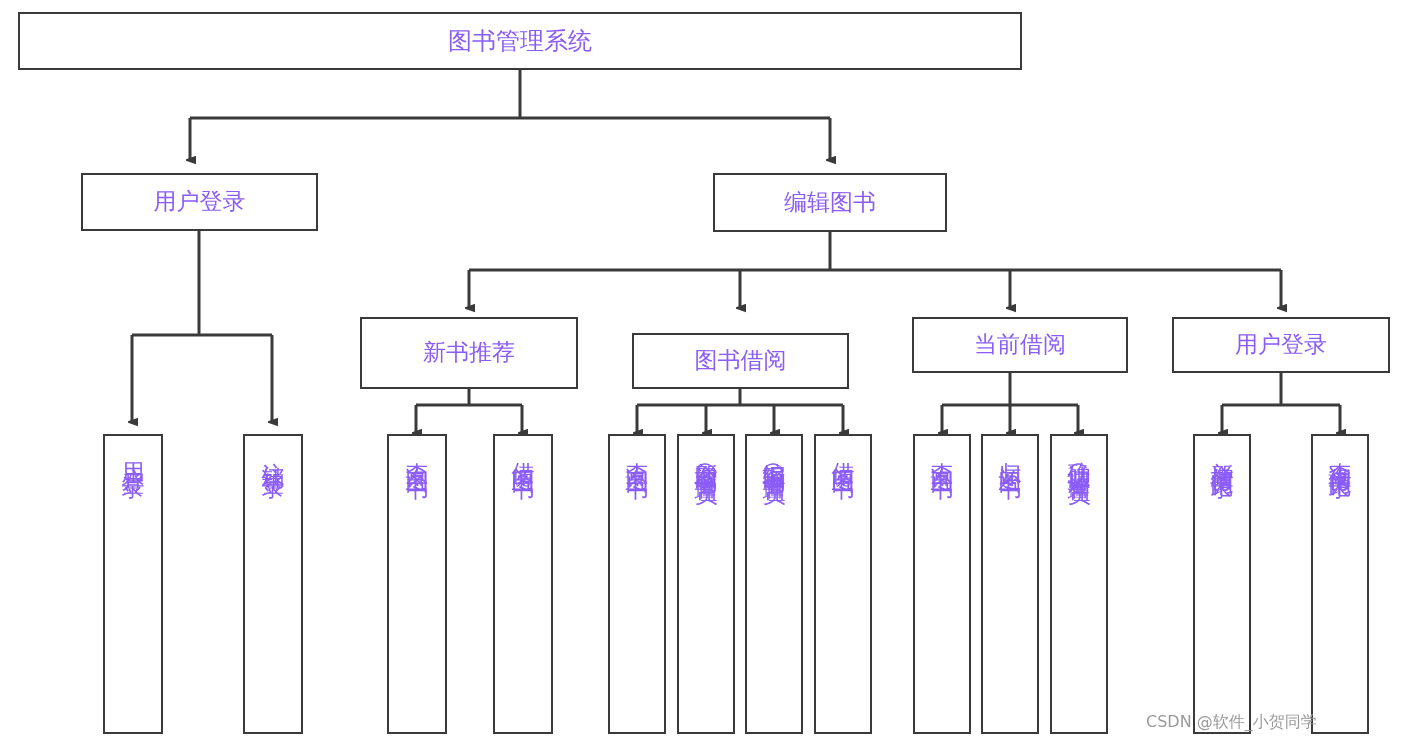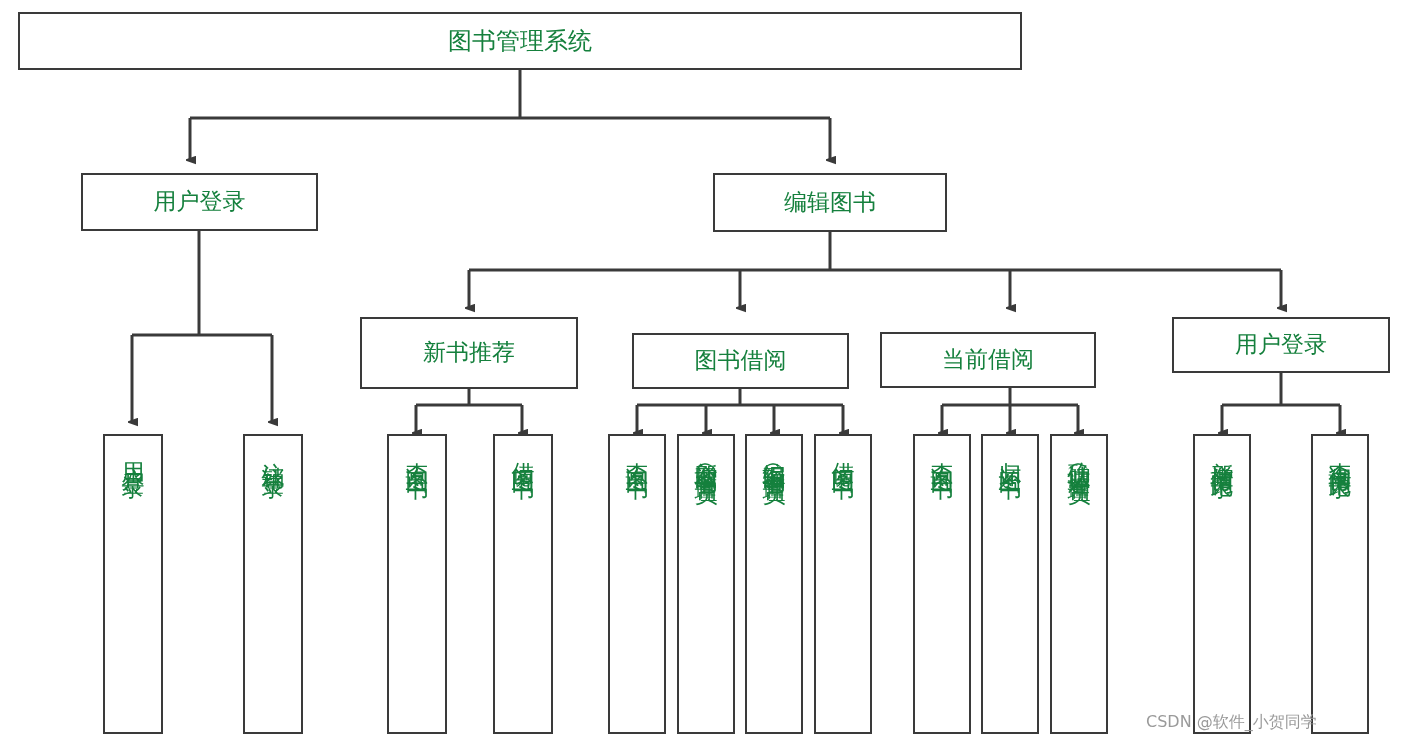--- a/index.html
+++ b/index.html
@@ -30,21 +30,21 @@
     position: absolute;
     box-sizing: border-box;
     background: #ffffff;
     border: 2.5px solid #3a3a3a;
     display: flex;
     align-items: center;
     justify-content: center;
     z-index: 2;
   }
   .node .label {
-    color: #15803d;
+    color: #8b5cf6;
     line-height: 1.18;
     text-align: center;
     white-space: nowrap;
   }
   .node.horiz .label {
     font-size: 23px;
   }
   .node.root .label {
     font-size: 24px;
   }
@@ -139,21 +139,21 @@
   <div class="node horiz" style="left:713px; top:173px; width:234px; height:59px;">
     <span class="label">编辑图书</span>
   </div>
 
   <div class="node horiz" style="left:360px; top:317px; width:218px; height:72px;">
     <span class="label">新书推荐</span>
   </div>
   <div class="node horiz" style="left:632px; top:333px; width:217px; height:56px;">
     <span class="label">图书借阅</span>
   </div>
-  <div class="node horiz" style="left:880px; top:317px; width:216px; height:56px;margin-top:15px;">
+  <div class="node horiz" style="left:912px; top:317px; width:216px; height:56px;">
     <span class="label">当前借阅</span>
   </div>
   <div class="node horiz" style="left:1172px; top:317px; width:218px; height:56px;">
     <span class="label">用户登录</span>
   </div>
 
   <div class="node leaf" style="left:103px; top:434px; width:60px; height:300px;">
     <span class="label">用户登录</span>
   </div>
   <div class="node leaf" style="left:243px; top:434px; width:60px; height:300px;">

